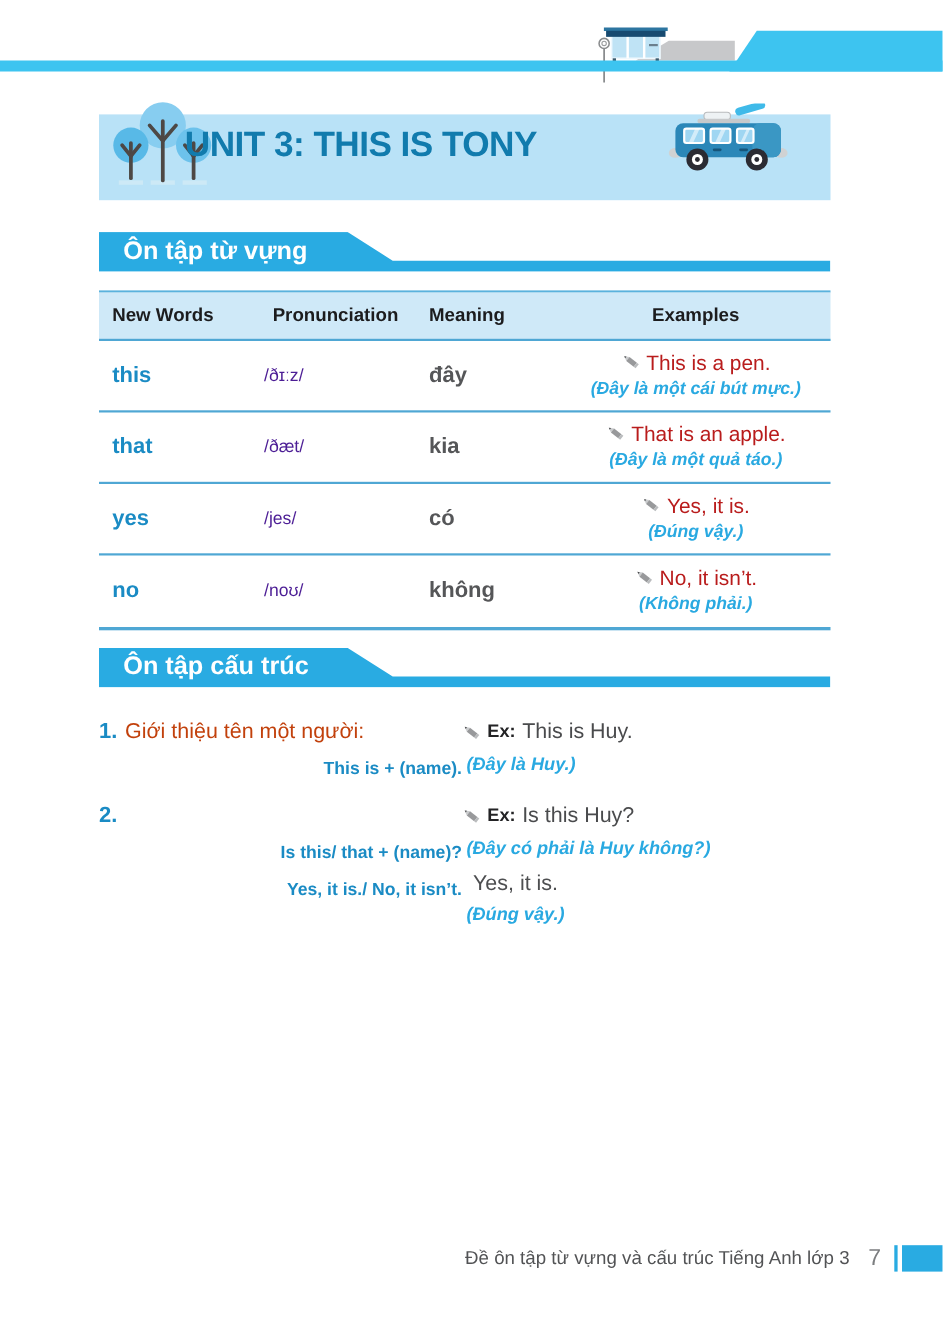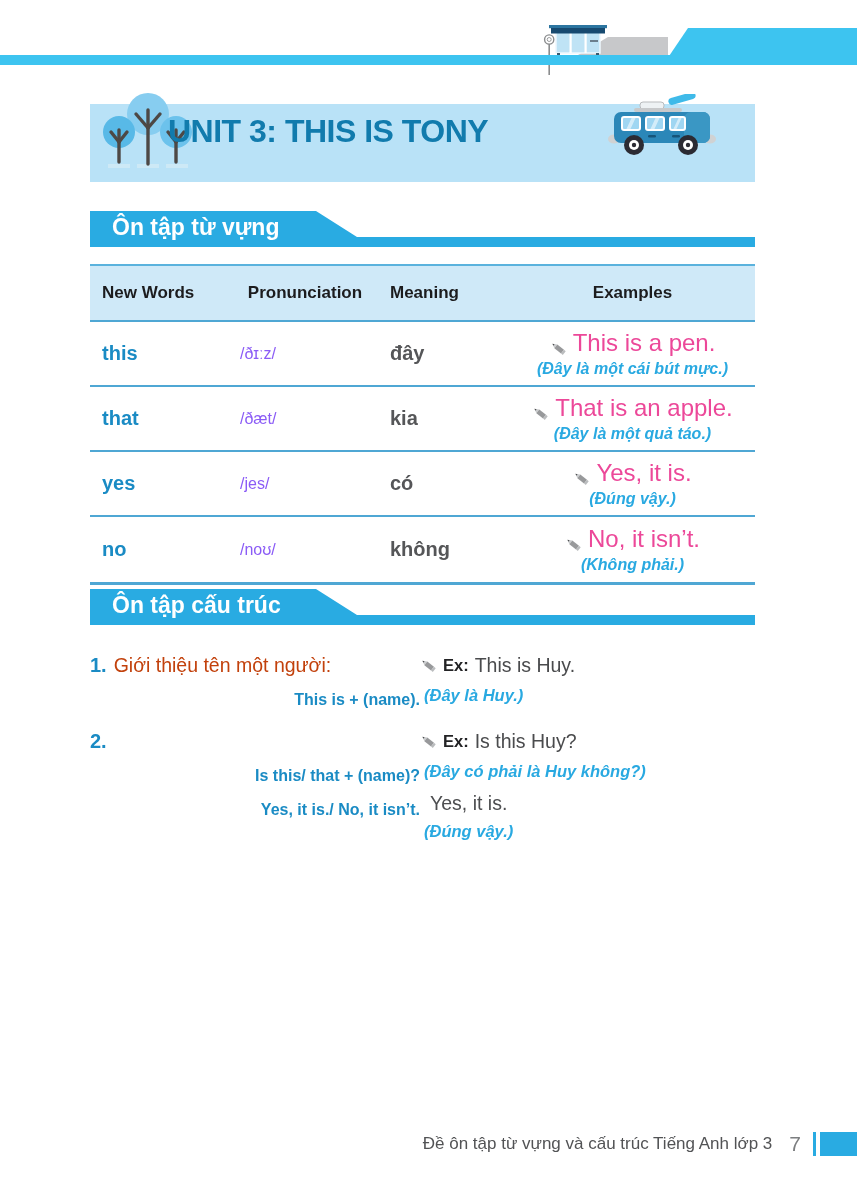--- a/index.html
+++ b/index.html
@@ -31,38 +31,38 @@
   }
   .sec-header.vocab { top:211px; }
   .sec-header.structure { top:589px; }
   
   .vtable {
     position:absolute; left:90px; top:264px; width:665px;
     border-top:2px solid #5ab2dd; border-bottom:3px solid #4fa7d4;
   }
   .thead {
     display:grid; grid-template-columns:140px 150px 130px 245px;
-    background:#cfe9f8; height:56px; align-items:center;
+    background:#cfe9f8; height:44px; align-items:center;
     border-bottom:2px solid #4fa7d4;
     font-size:17px; font-weight:bold; color:#1c1c1e;
   }
   .th-left  { padding-left:12px; }
   .th-left2 { padding-left:10px; }
   .th-center{ text-align:center; }
   .trow {
     display:grid; grid-template-columns:140px 150px 130px 245px;
     height:65px; align-items:center; border-bottom:2px solid #4fa7d4;
   }
   .trow:last-child { border-bottom:none; }
   .c-word    { padding-left:12px; font-size:20px; font-weight:bold; color:#1a8bc4; }
-  .c-pron    { padding-left:10px; font-size:16px; color:#8b5cf6; }
+  .c-pron    { padding-left:10px; font-size:16px; color:#4c1d95; }
   .c-meaning { padding-left:10px; font-size:20px; font-weight:bold; color:#555658; }
   .c-ex { display:flex; flex-direction:column; justify-content:center; gap:3px; }
-  .ex-line  { display:flex; align-items:flex-end; justify-content:center; gap:6px;
-              font-size:24px; color:#ec4899; white-space:nowrap; }
+  .ex-line  { display:flex; align-items:flex-start; justify-content:center; gap:6px;
+              font-size:19px; color:#b91c1c; white-space:nowrap; }
   .ex-trans { text-align:center; font-size:16px; font-style:italic; font-weight:bold;
               color:#29a9e1; white-space:nowrap; }
   .pencil { width:17px; height:17px; flex:0 0 auto; }
   
   .structures { position:absolute; left:90px; top:653px; width:665px;
                 display:flex; flex-direction:column; gap:17px; }
   .s-item { display:grid; grid-template-columns:330px 1fr; }
   .s-head { display:flex; gap:7px; align-items:baseline; line-height:24px; }
   .s-num  { font-size:20px; font-weight:bold; color:#1a8bc4; }
   .s-title{ font-size:19.5px; color:#c2410c; white-space:nowrap; }

